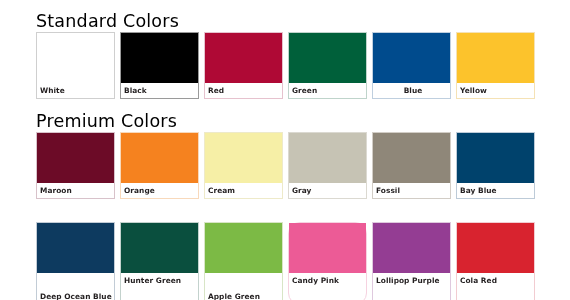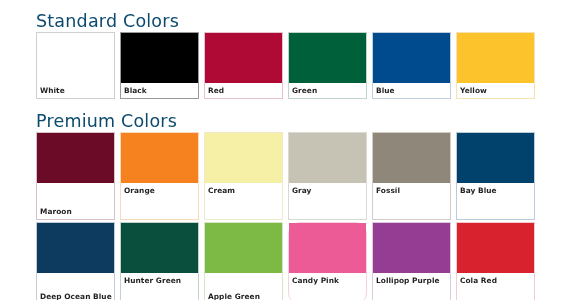--- a/index.html
+++ b/index.html
@@ -23,21 +23,21 @@
     width: 570px;
     height: 300px;
   }
 
   .section-title {
     position: absolute;
     left: 36px;
     font-size: 17.5px;
     font-weight: 400;
     letter-spacing: 0.2px;
-    color: #0c4a6e;
+    color: #000000;
     font-family: "DejaVu Sans", sans-serif;
     white-space: nowrap;
   }
   #title-standard { top: 11px; }
   #title-premium  { top: 111px; }
 
   .swatch-grid {
     position: absolute;
     left: 36px;
     width: 504px;
@@ -95,34 +95,34 @@
         <div class="swatch-label">Black</div>
       </div>
       <div class="swatch" style="border-color: rgb(230, 194, 206);">
         <div class="swatch-chip" style="background: rgb(175, 9, 53);"></div>
         <div class="swatch-label">Red</div>
       </div>
       <div class="swatch" style="border-color: rgb(191, 212, 203);">
         <div class="swatch-chip" style="background: rgb(0, 96, 58);"></div>
         <div class="swatch-label">Green</div>
       </div>
-      <div class="swatch" style="border-color: rgb(191, 207, 223);">
+      <div class="swatch" style="border-color: rgb(191, 207, 223); text-align: center;">
         <div class="swatch-chip" style="background: rgb(0, 75, 141);"></div>
         <div class="swatch-label">Blue</div>
       </div>
       <div class="swatch" style="border-color: rgb(245, 226, 181);">
         <div class="swatch-chip" style="background: rgb(252, 195, 44);"></div>
         <div class="swatch-label">Yellow</div>
       </div>
     </div>
 
   <div class="section-title" id="title-premium">Premium Colors</div>
 
   <div class="swatch-grid" id="grid-premium-1">
-      <div class="swatch" style="border-color: rgb(216, 194, 202); gap: 21px;">
+      <div class="swatch" style="border-color: rgb(216, 194, 202);">
         <div class="swatch-chip" style="background: rgb(108, 11, 39);"></div>
         <div class="swatch-label">Maroon</div>
       </div>
       <div class="swatch" style="border-color: rgb(248, 217, 187);">
         <div class="swatch-chip" style="background: rgb(245, 130, 31);"></div>
         <div class="swatch-label">Orange</div>
       </div>
       <div class="swatch" style="border-color: rgb(238, 234, 201);">
         <div class="swatch-chip" style="background: rgb(246, 239, 166);"></div>
         <div class="swatch-label">Cream</div>

